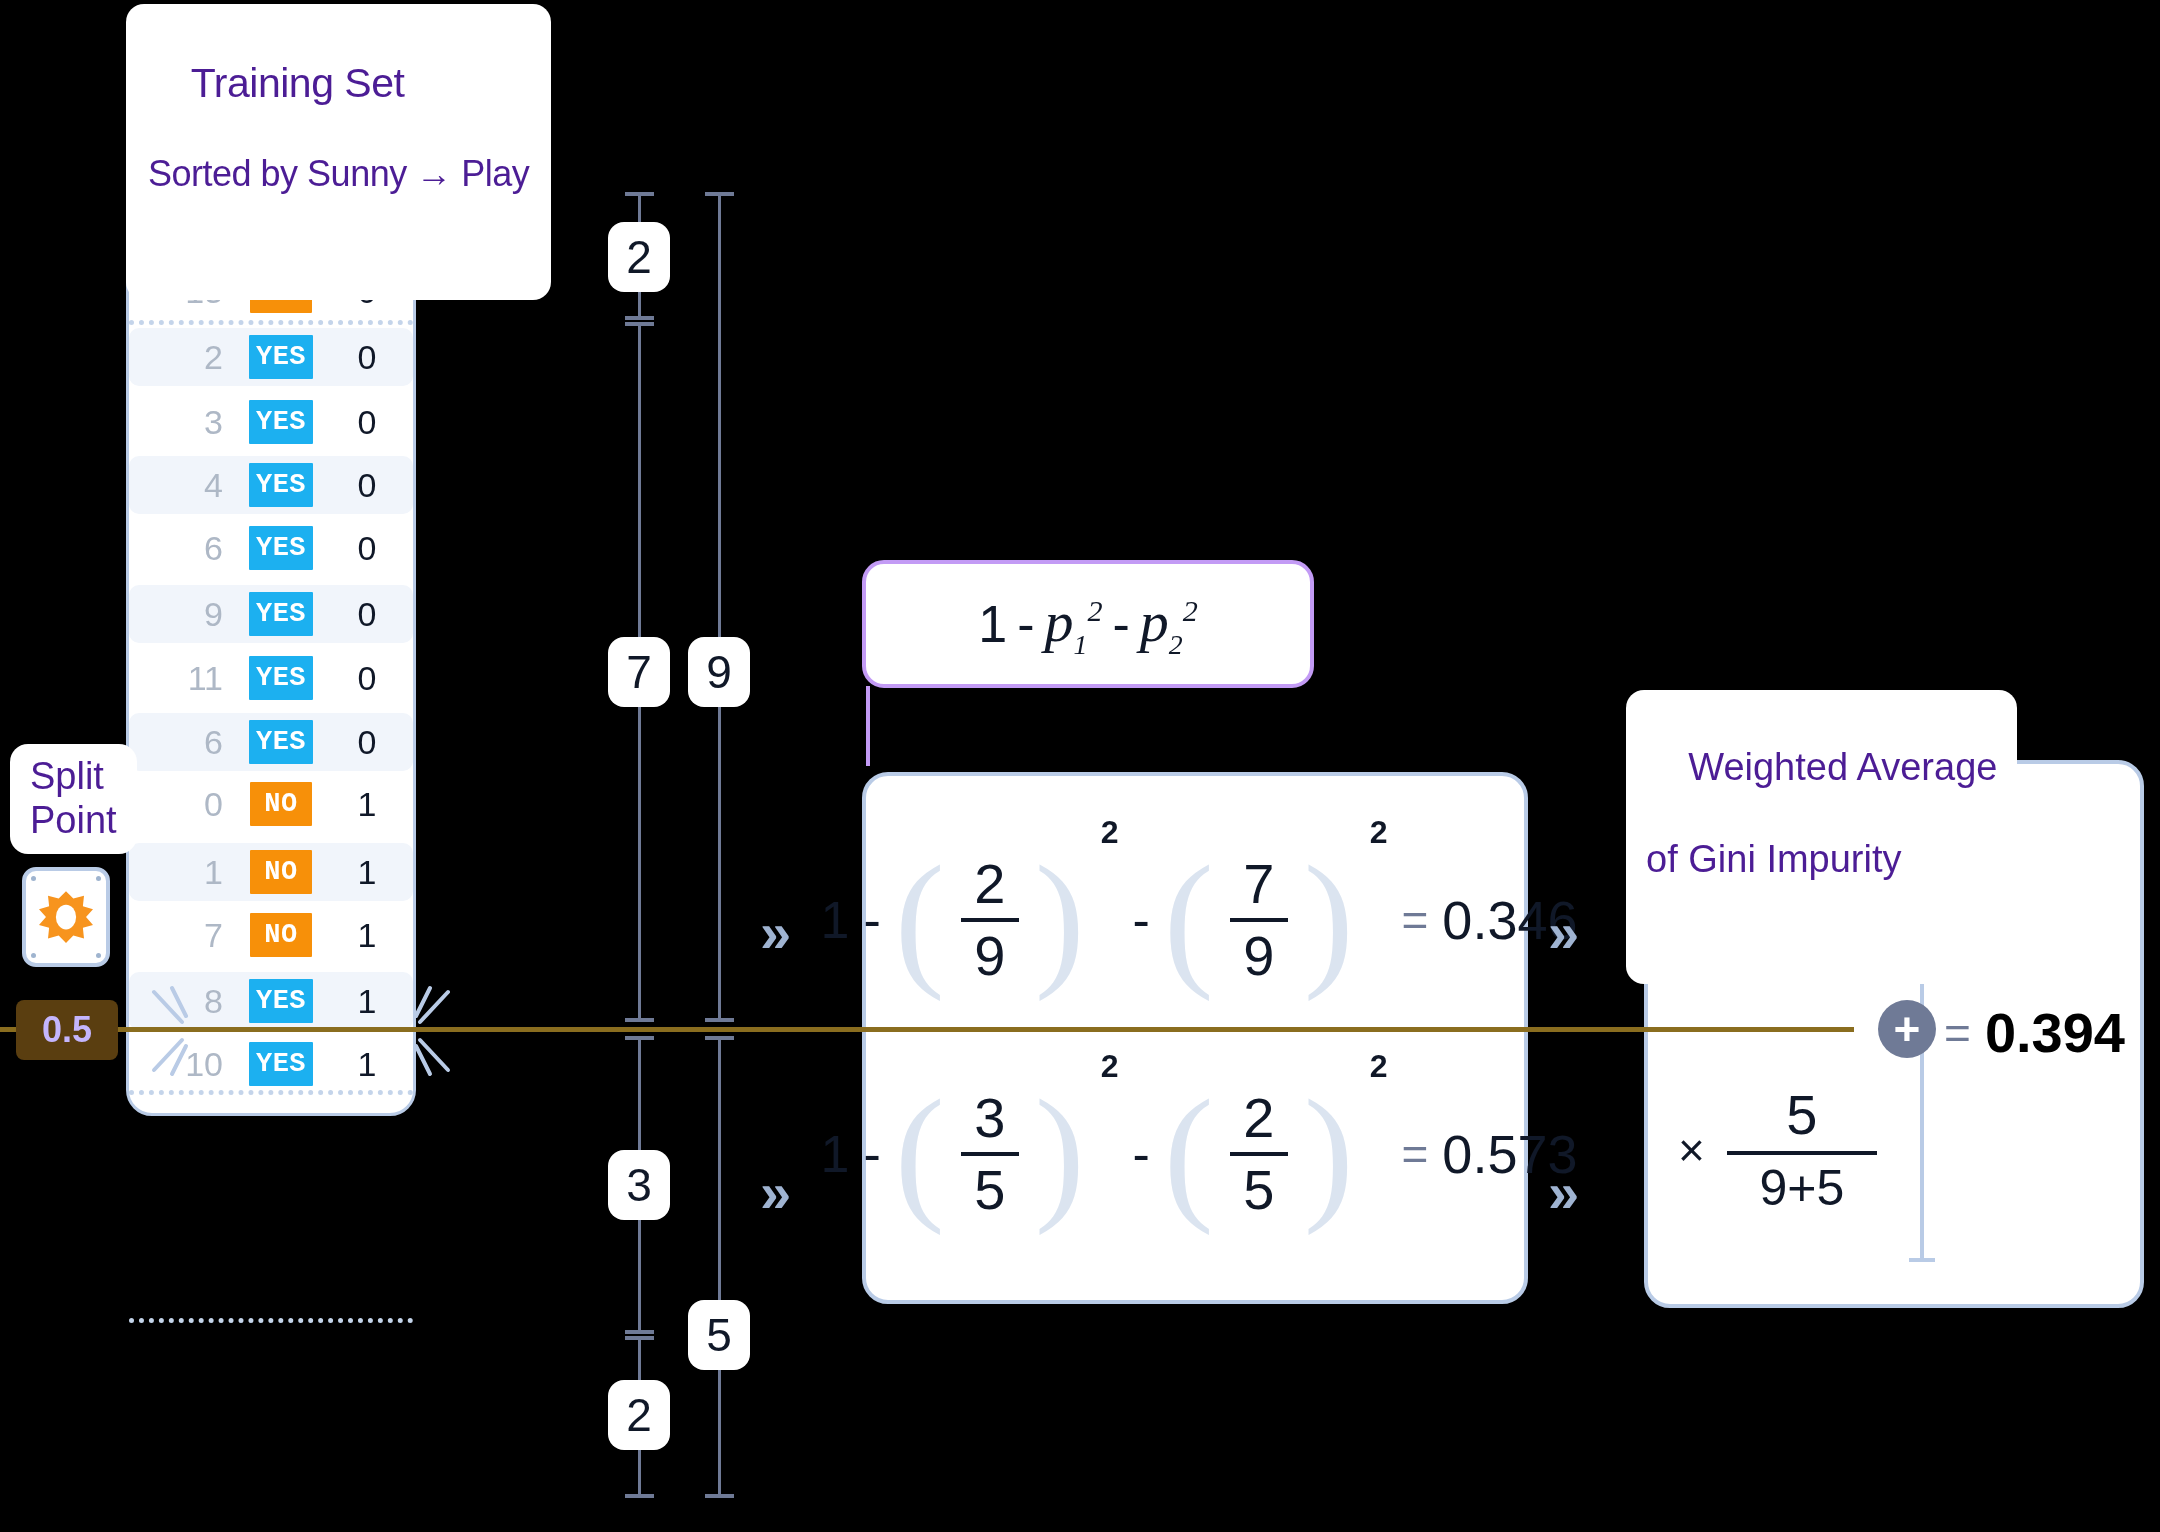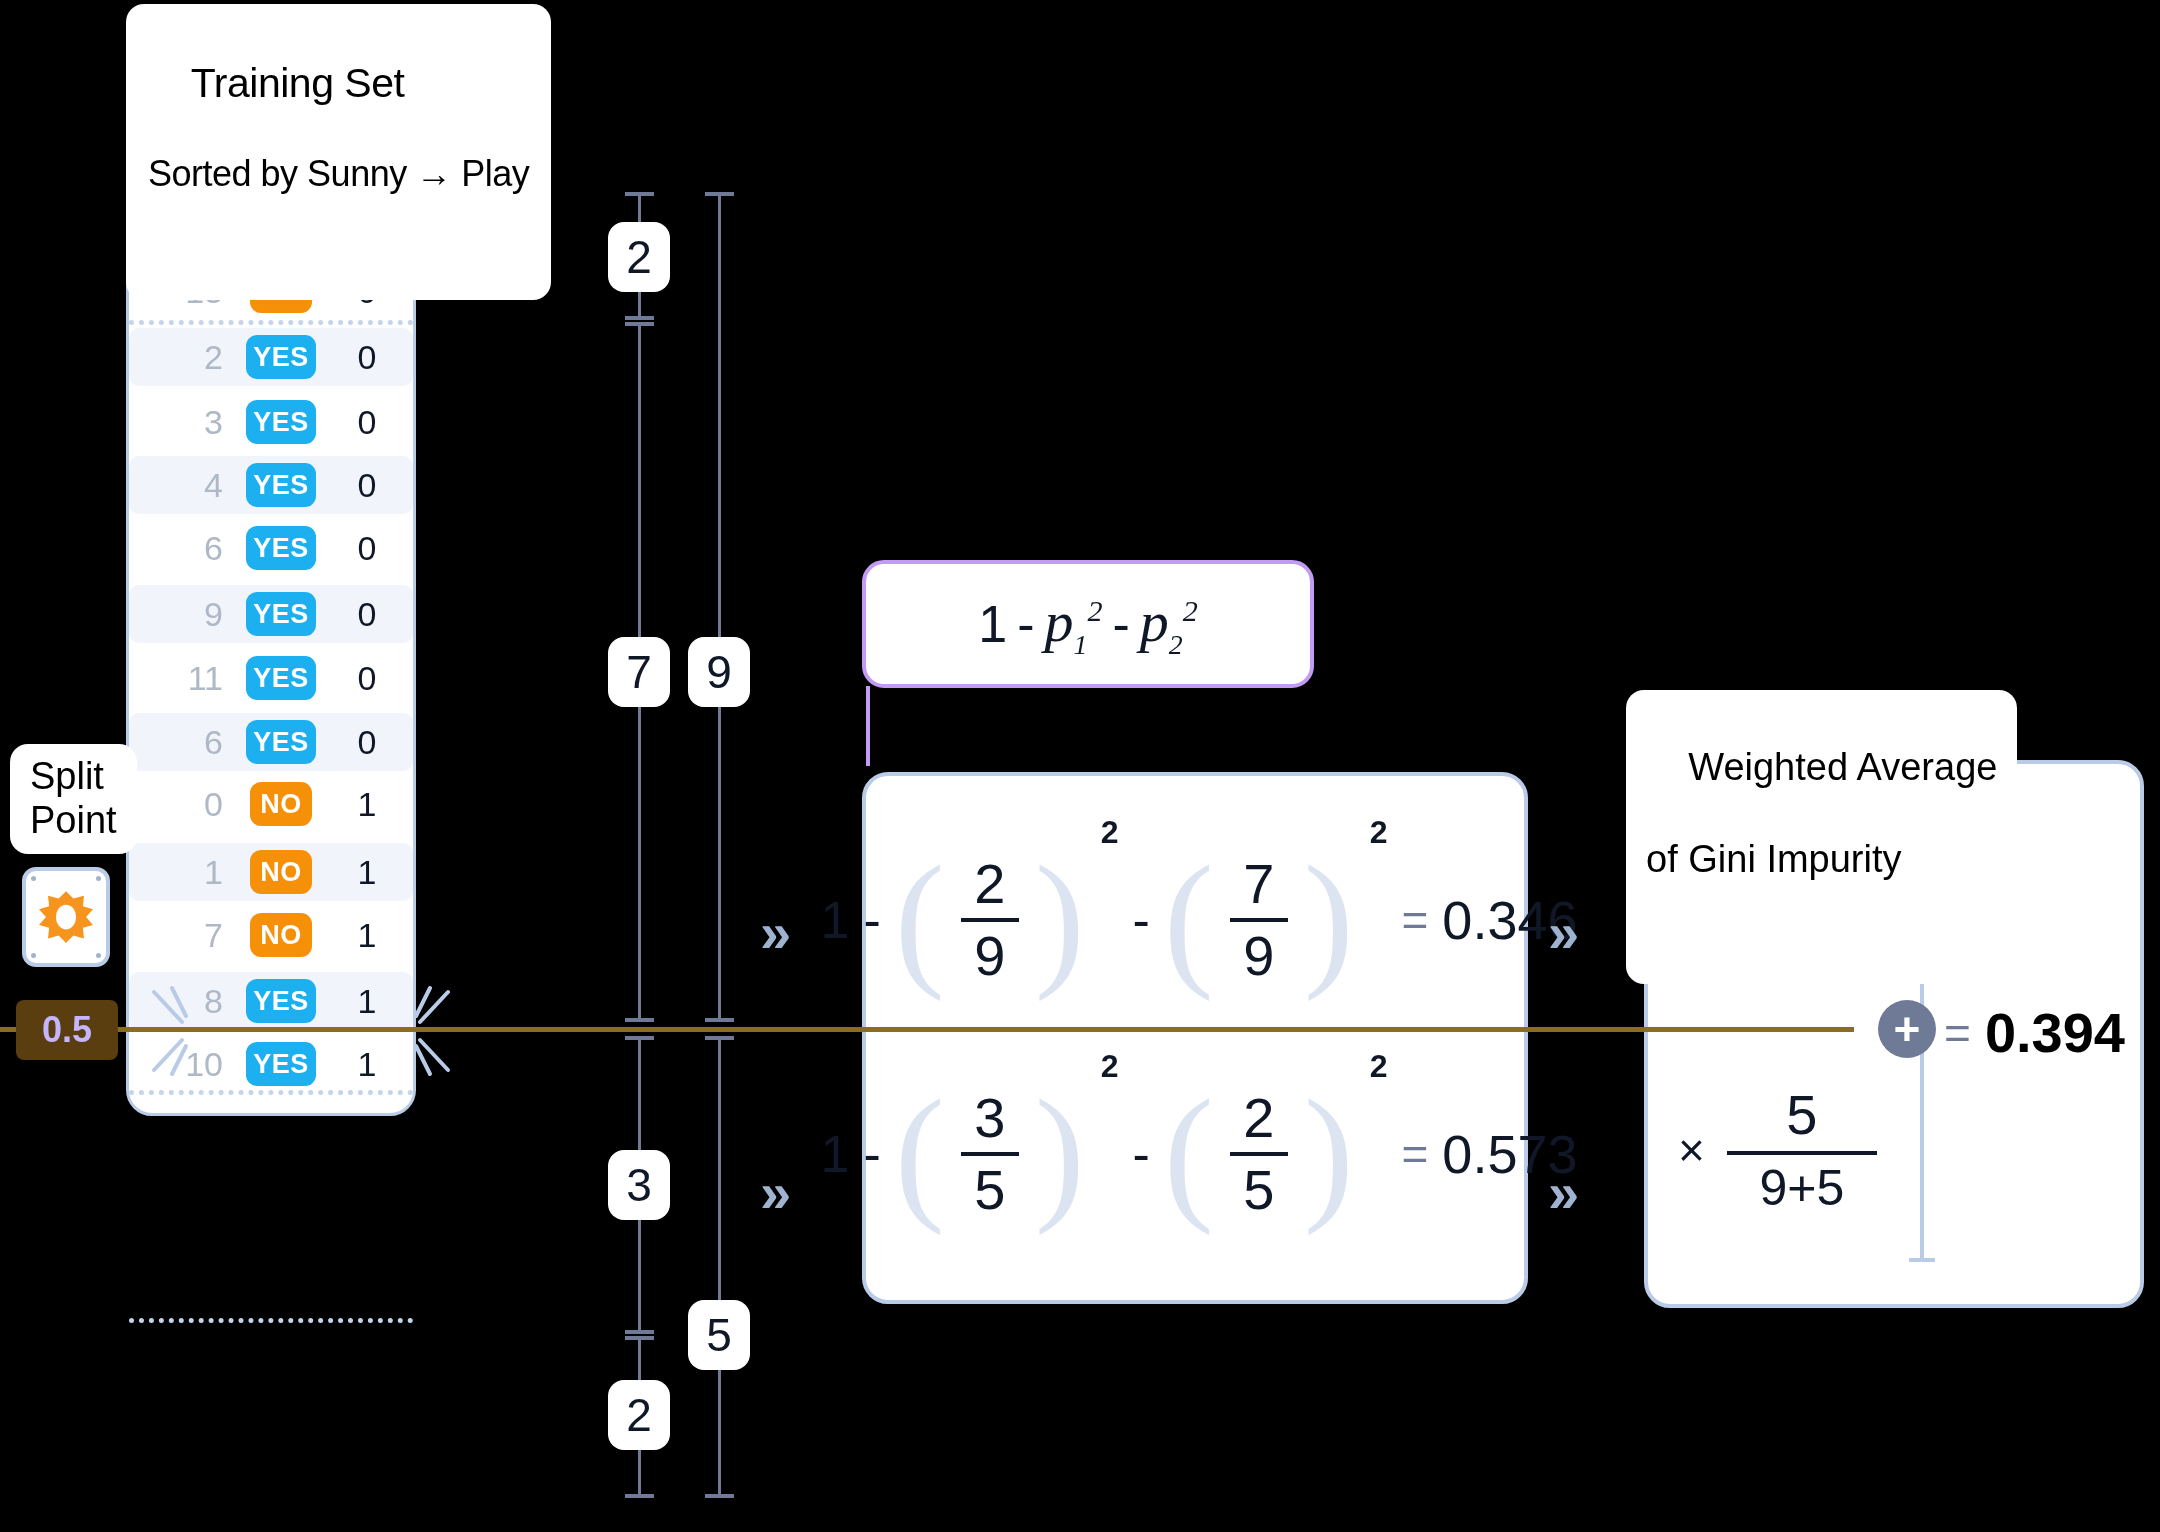--- a/index.html
+++ b/index.html
@@ -17,21 +17,21 @@
   .card {
     position: absolute;
     background: #fff;
     border-radius: 26px;
   }
   .label-pill {
     position: absolute;
     background: #fff;
     border-radius: 18px;
     padding: 6px 20px 10px 20px;
-    color: #000000;
+    color: #4c1d95;
     white-space: pre;
     z-index: 30;
   }
 
   
   #training-panel {
     left: 126px; top: 96px;
     width: 290px; height: 1020px;
     background: #fff;
     border: 3px solid #b9cbe6;
@@ -69,22 +69,22 @@
   }
   .row.alt { background: #f1f5fb; border-radius: 10px; }
   .row .rid {
     width: 108px; text-align: right; padding-right: 14px;
     font-size: 34px; color: #aeb8c6; font-weight: 400;
   }
   .row .rbadge { width: 88px; display: flex; justify-content: center; }
   .badge {
     display: inline-flex; align-items: center; justify-content: center;
     min-width: 62px; height: 44px; padding: 0 7px;
-    border-radius: 11px; color: #fff;
-    font-size: 27px; font-weight: 700; letter-spacing: .5px;
+    border-radius: 1px; color: #fff;
+    font-size: 27px; font-weight: 700; letter-spacing: .5px; font-family: Liberation Mono, monospace;
   }
   .badge.yes { background: #1cb0f0; }
   .badge.no  { background: #f79009; }
   .row .rval { width: 84px; text-align: center; font-size: 34px; color: #101828; }
 
   .dotted-sep {
     position: absolute; left: 129px; width: 284px; height: 0;
     border-top: 5px dotted #c4d4ea;
     z-index: 16;
   }

